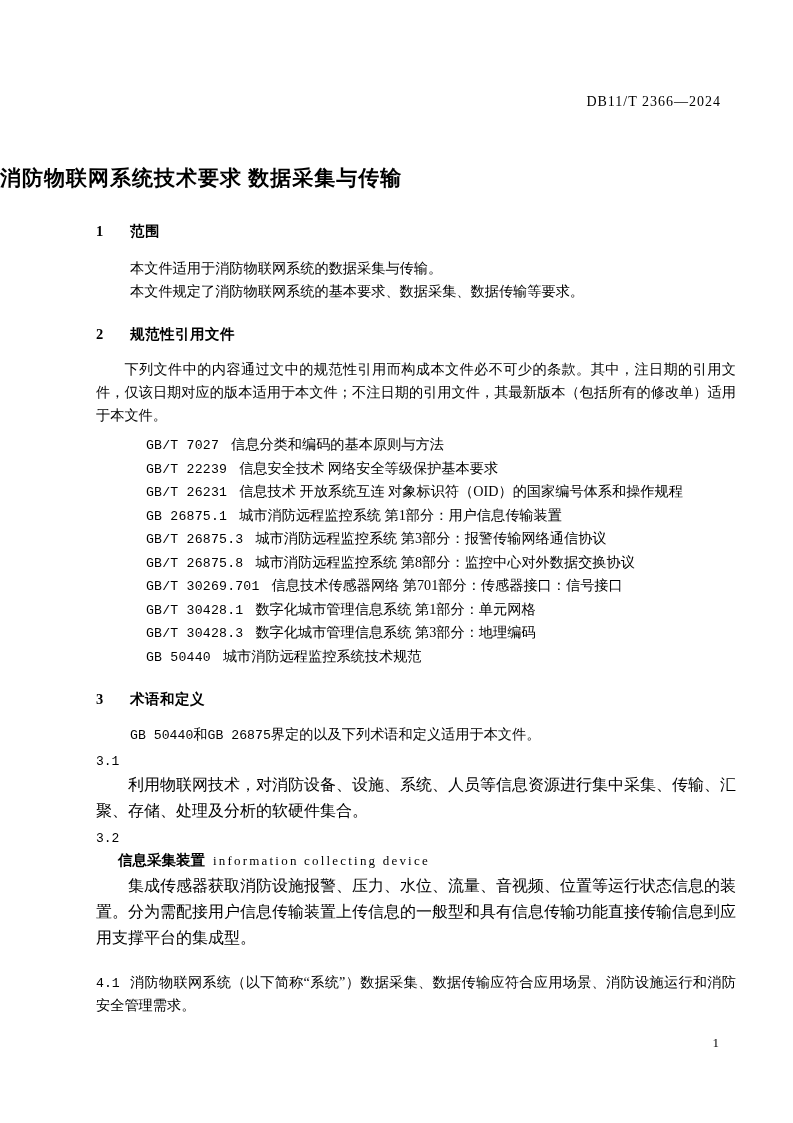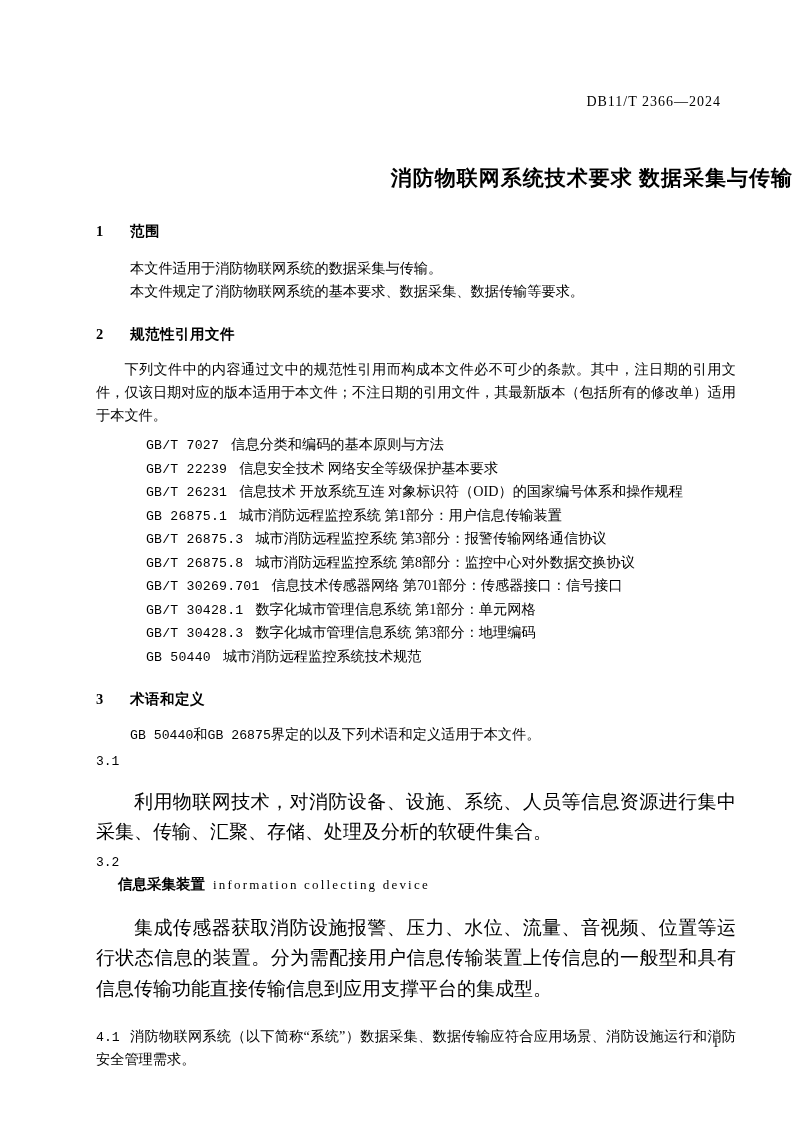--- a/index.html
+++ b/index.html
@@ -29,21 +29,21 @@
     font-family: "Liberation Serif", "DejaVu Serif", serif;
     font-size: 14px;
     letter-spacing: 1px;
     color: #000;
   }
   .doc-title {
     position: absolute;
     top: 150px;
     left: 0;
     width: 793px;
-    text-align: right;
+    text-align: left;
     font-size: 21px;
     font-weight: bold;
     letter-spacing: 1px;
     font-family: "Liberation Serif", "DejaVu Serif", serif;
   }
   .body-wrap {
     position: absolute;
     top: 222px;
     left: 96px;
     width: 640px;
@@ -114,24 +114,24 @@
     margin-top: 1px;
   }
   .term-en {
     font-weight: normal;
     font-size: 13px;
     letter-spacing: 2.2px;
     font-family: "Liberation Serif", "DejaVu Serif", serif;
     margin-left: 8px;
   }
   .term-def {
-    font-size: 19px;
+    font-size: 16px;
     line-height: 1.62;
     text-indent: 2em;
-    margin-top: 16px;
+    margin-top: 1px;
     text-align: justify;
   }
   .sec4 { margin-top: 24px; }
   .sec4-para {
     margin-top: 20px;
     font-size: 14.2px;
     line-height: 1.62;
     text-align: justify;
   }
   .sec4-para .num {

